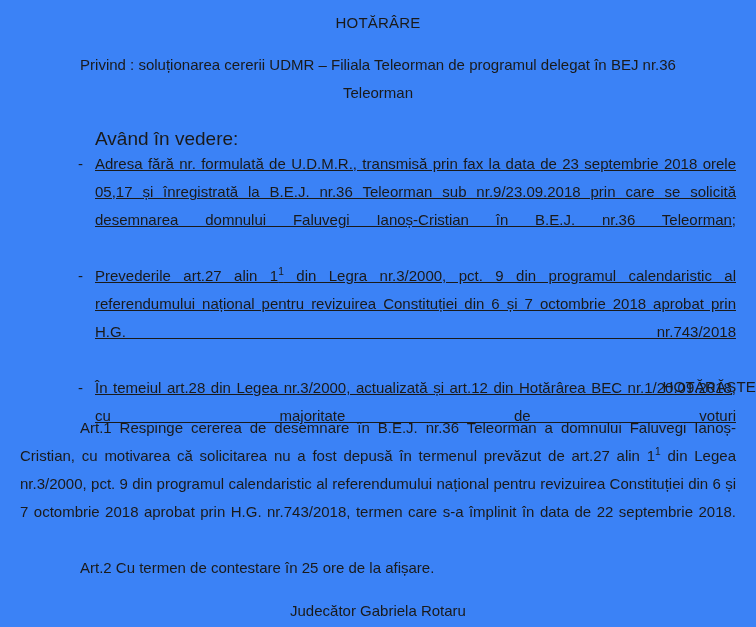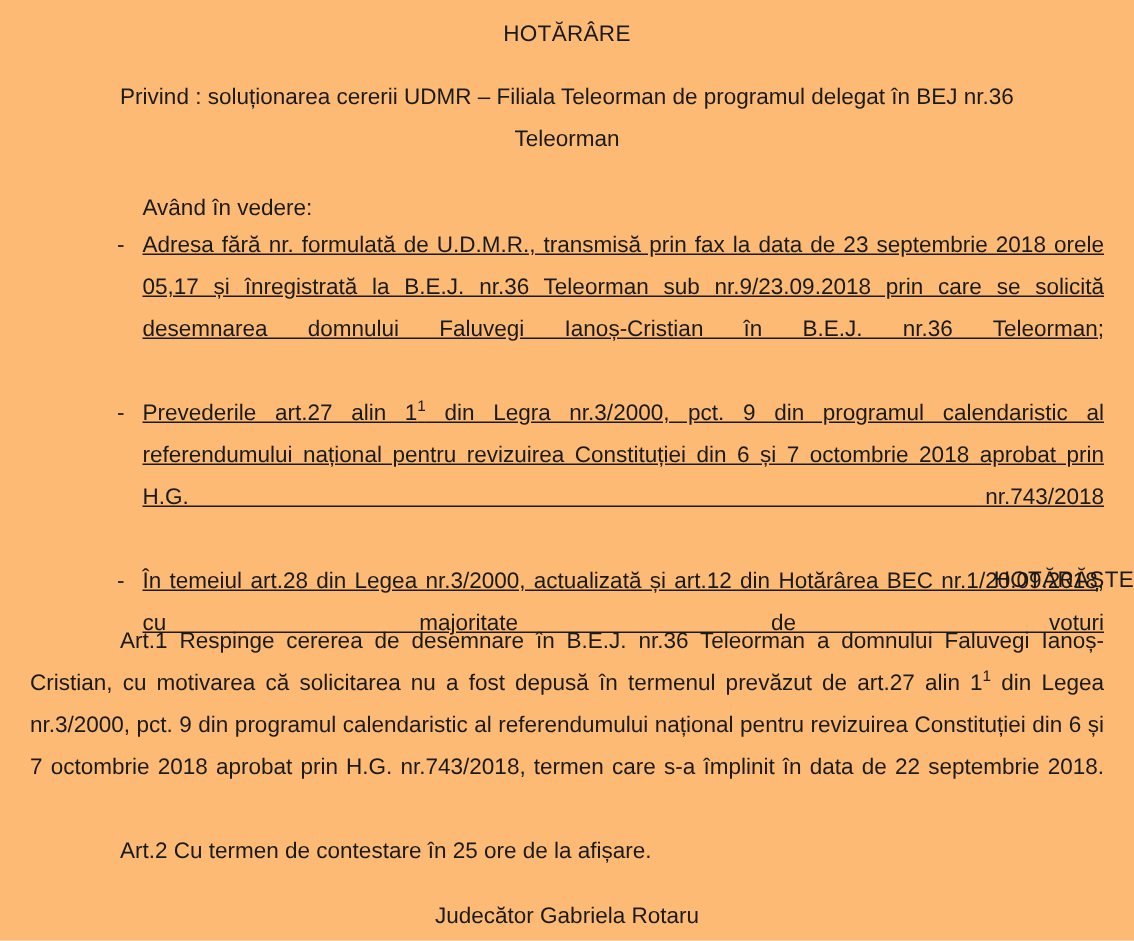--- a/index.html
+++ b/index.html
@@ -11,21 +11,21 @@
     width: 756px;
     height: 627px;
     font-family: "Liberation Sans", "DejaVu Sans", sans-serif;
     color: #1a1a1a;
     overflow: hidden;
   }
   .page {
     position: relative;
     width: 756px;
     height: 627px;
-    background: #fdba74;
+    background: #3b82f6;
   }
 
   
   .centered {
     text-align: center;
     font-size: 15px;
     line-height: 28px;
   }
   .doc-title {
     position: absolute;
@@ -42,21 +42,21 @@
     text-align: center;
     font-size: 15px;
     line-height: 28px;
   }
 
   
   .preamble-lead {
     position: absolute;
     left: 95px;
     top: 125px;
-    font-size: 15px;
+    font-size: 19px;
     line-height: 28px;
   }
 
   
   .bullet-list {
     position: absolute;
     left: 78px;
     top: 150px;
     width: 658px;
   }

